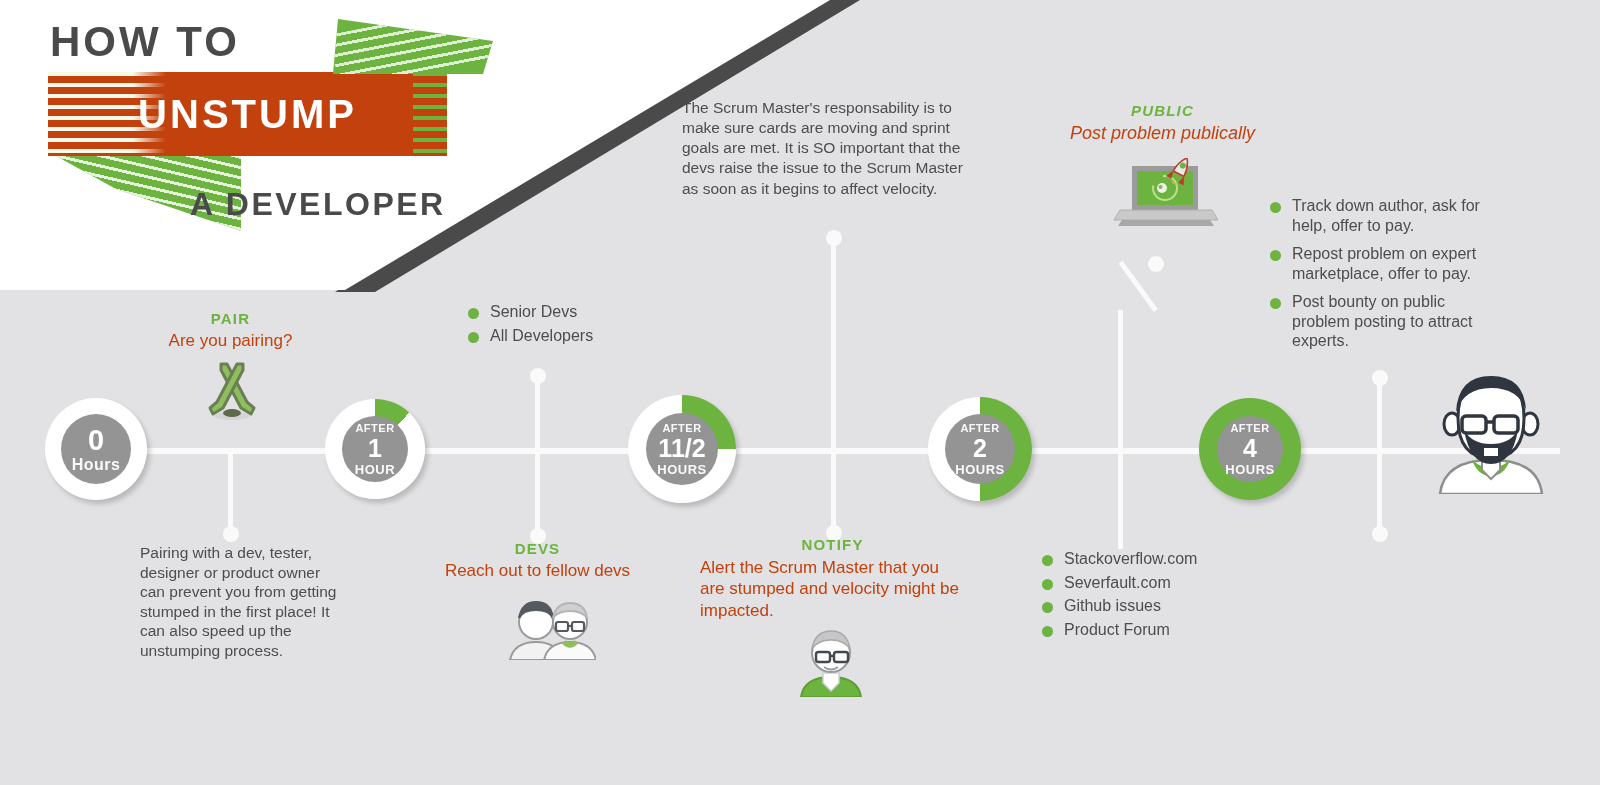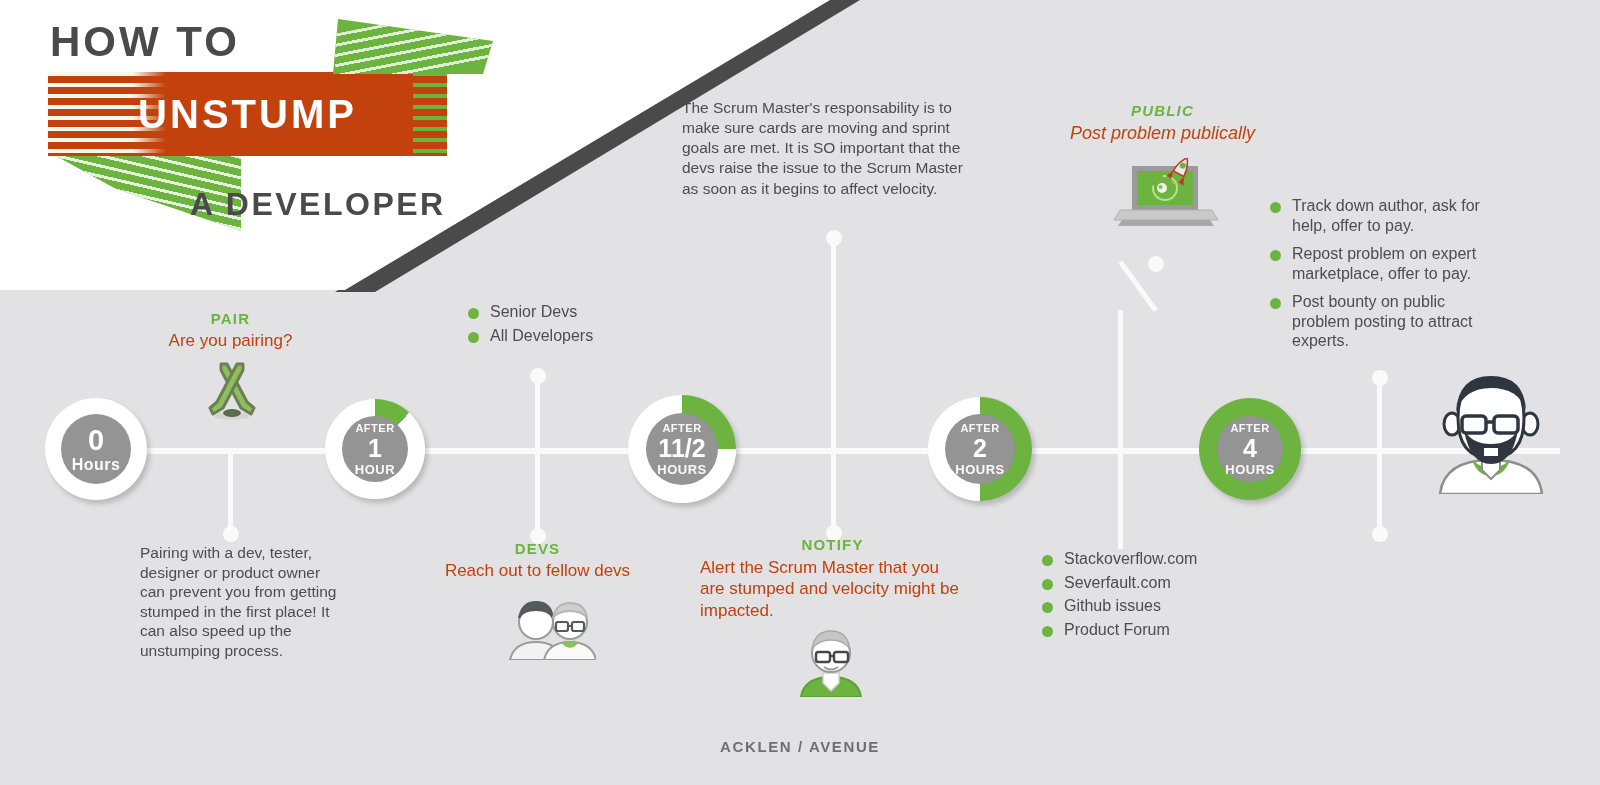--- a/index.html
+++ b/index.html
@@ -321,15 +321,14 @@
       <path d="M26 46 q0-40 33-40 q33 0 33 40 q0 40-33 40 q-33 0-33-40Z" fill="#ffffff" stroke="#2f3640" stroke-width="3"></path>
       <path d="M24 40 q2-36 35-36 q33 0 35 34 q-8-22-35-22 q-27 0-35 24Z" fill="#2f3640"></path>
       <path d="M32 58 q6 34 27 34 q21 0 27-34 q-8 14-27 14 q-19 0-27-14Z" fill="#2f3640"></path>
       <path d="M52 76 h14 v8 h-14 Z" fill="#ffffff"></path>
       <rect x="30" y="44" width="24" height="17" rx="4" fill="#ffffff" stroke="#2f3640" stroke-width="3.5"></rect>
       <rect x="62" y="44" width="24" height="17" rx="4" fill="#ffffff" stroke="#2f3640" stroke-width="3.5"></rect>
       <path d="M54 50 h8" stroke="#2f3640" stroke-width="3.5"></path>
     </svg>
   </div>
 
-  <div class="footer">ACKLEN / AVENUE</div>
 
 </div>
 
 </body></html>

